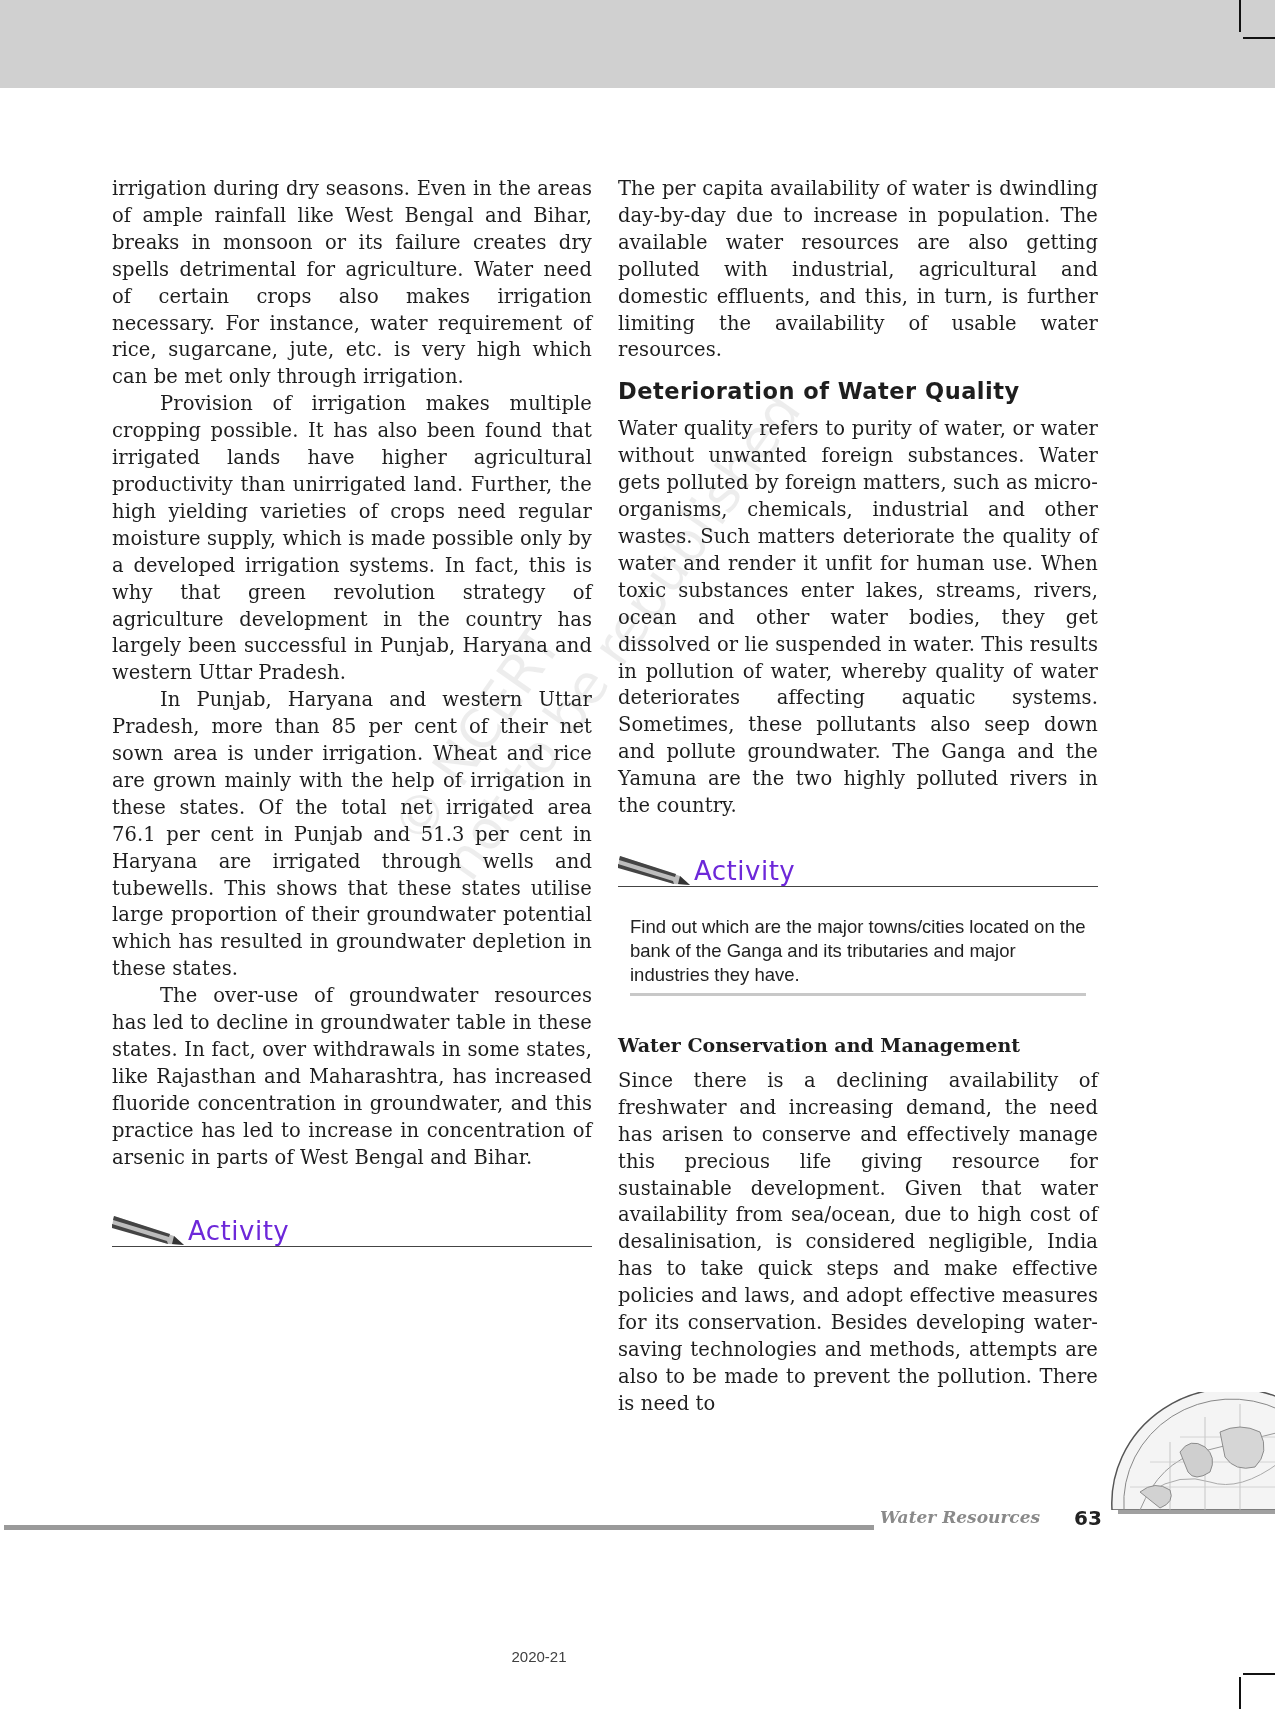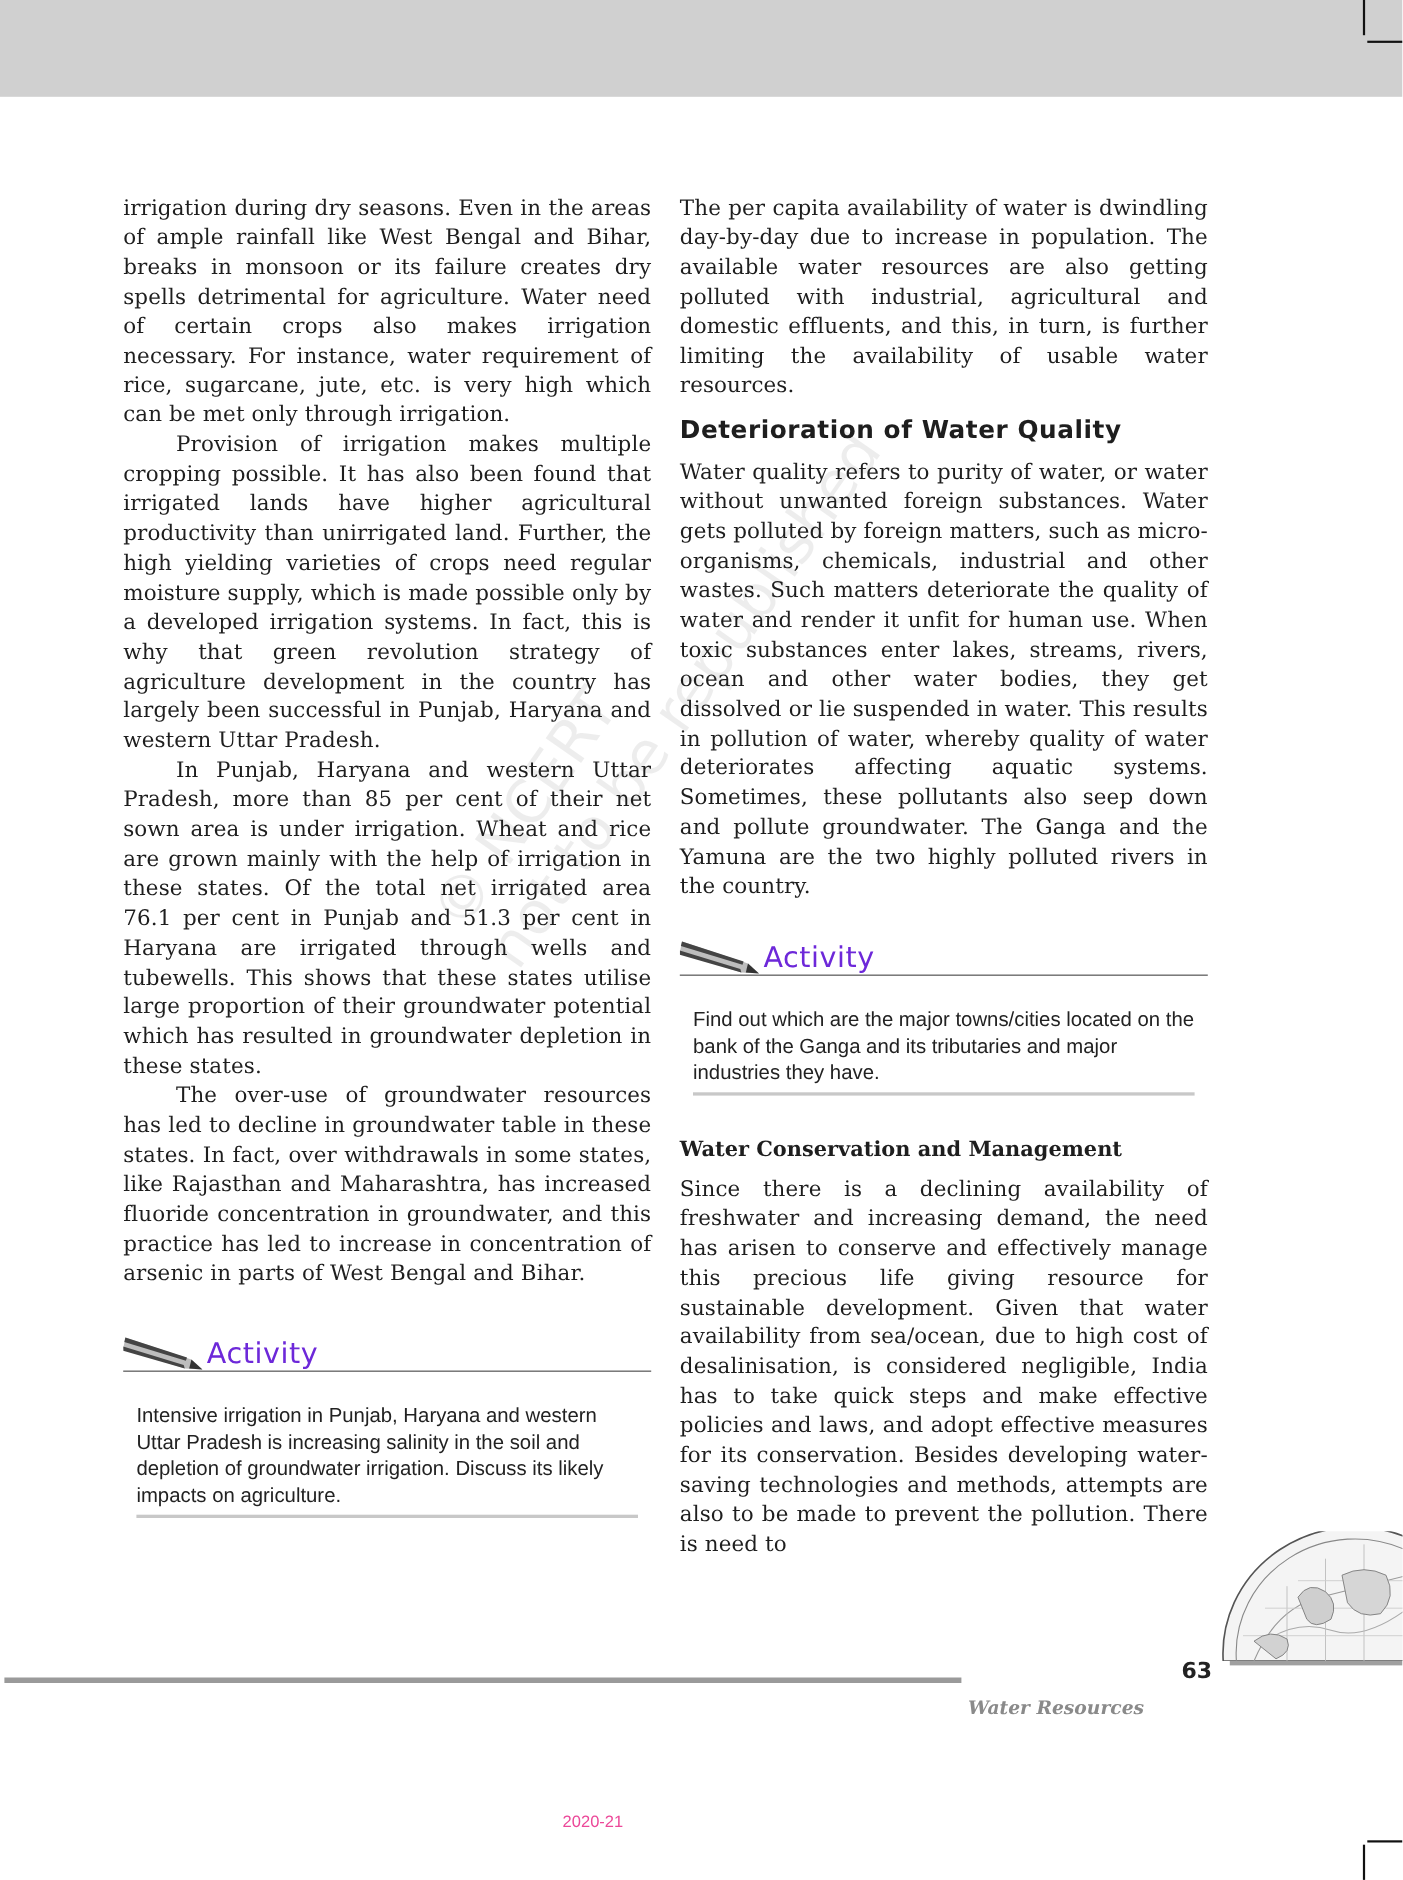--- a/index.html
+++ b/index.html
@@ -14,23 +14,23 @@
   p.body.indent { text-indent:48px; }
   h3.sub { margin:0 0 12px 0; font-size:19px; font-weight:bold; font-family:"DejaVu Serif", serif; letter-spacing:0; }
   h2.sec { margin:14px 0 12px 0; font-family:"DejaVu Sans", "Liberation Sans", sans-serif; font-weight:bold; font-size:22.5px; letter-spacing:0.5px; }
   .activity { position:relative; }
   .activity-head { position:relative; height:40px; border-bottom:1.5px solid #444; }
   .pencil { position:absolute; left:0; top:6px; width:80px; height:34px; }
   .activity-title { position:absolute; left:76px; bottom:0px; font-family:"DejaVu Sans", sans-serif; font-size:26px; letter-spacing:0.5px; color:#6d28d9; line-height:30px; }
   .activity-text { font-family:"Liberation Sans", sans-serif; font-size:18.5px; line-height:24px; color:#222; padding:16px 0 6px 0; border-bottom:3px solid #c8c8c8; margin:12px; }
   .footer-line { position:absolute; left:4px; top:1525px; width:870px; height:5px; background:#9a9a9a; }
   .footer-line2 { position:absolute; left:1118px; top:1510px; width:157px; height:4px; background:#a0a0a0; }
-  .footer-title { position:absolute; left:880px; top:1507px; font-family:"DejaVu Serif", serif; font-style:italic; font-weight:bold; font-size:17px; color:#8a8a8a;margin-top:36px; }
+  .footer-title { position:absolute; left:880px; top:1507px; font-family:"DejaVu Serif", serif; font-style:italic; font-weight:bold; font-size:17px; color:#8a8a8a; }
   .page-num { position:absolute; left:1074px; top:1506px; font-family:"DejaVu Sans", sans-serif; font-weight:bold; font-size:20px; color:#222; }
-  .year { position:absolute; left:0; width:1078px; top:1648px; text-align:center; font-family:"Liberation Sans", sans-serif; font-size:15px; color:#ec4899; }
+  .year { position:absolute; left:0; width:1078px; top:1648px; text-align:center; font-family:"Liberation Sans", sans-serif; font-size:15px; color:#404040; }
   .globe { position:absolute; left:1110px; top:1392px; width:170px; height:118px; }
   .watermark { position:absolute; left:380px; top:820px; font-family:"DejaVu Sans", sans-serif; font-size:54px; color:rgba(0,0,0,0.07);
                transform:rotate(-55deg); transform-origin:left top; white-space:pre; line-height:62px; pointer-events:none; }
 </style>
 </head>
 <body>
 
 <div class="top-band"></div>
 <div class="crop-v" style="left:1239px; top:0; width:2px; height:32px;"></div>
 <div class="crop-v" style="left:1243px; top:37px; width:32px; height:2px;"></div>
@@ -49,21 +49,20 @@
   <div class="activity" style="margin-top:34px;">
     <div class="activity-head">
       <svg class="pencil" viewBox="0 0 80 34">
         <polygon points="2,4 62,24 72,33 56,32 0,14" fill="#bdbdbd"></polygon>
         <polygon points="2,4 58,22 57,25 1,8" fill="#444"></polygon>
         <polygon points="0,12 55,29 56,32 0,16" fill="#444"></polygon>
         <polygon points="62,24 72,33 60,32" fill="#333"></polygon>
       </svg>
       <span class="activity-title">Activity</span>
     </div>
-    <p class="activity-text">Intensive irrigation in Punjab, Haryana and western Uttar Pradesh is increasing salinity in the soil and depletion of groundwater irrigation. Discuss its likely impacts on agriculture.</p>
   </div>
 </div>
 
 <div class="col col-right">
   <p class="body">The per capita availability of water is dwindling day-by-day due to increase in population. The available water resources are also getting polluted with industrial, agricultural and domestic effluents, and this, in turn, is further limiting the availability of usable water resources.</p>
 
   <h2 class="sec">Deterioration of Water Quality</h2>
   <p class="body">Water quality refers to purity of water, or water without unwanted foreign substances. Water gets polluted by foreign matters, such as micro-organisms, chemicals, industrial and other wastes.  Such matters deteriorate the quality of water and render it unfit for human use. When toxic substances enter lakes, streams, rivers, ocean and other water bodies, they get dissolved or lie suspended in water. This results in pollution of water, whereby quality of water deteriorates affecting aquatic systems. Sometimes, these pollutants also seep down and pollute groundwater.  The Ganga and the Yamuna are the two highly polluted rivers in the country.</p>
 
   <div class="activity" style="margin-top:26px;">

